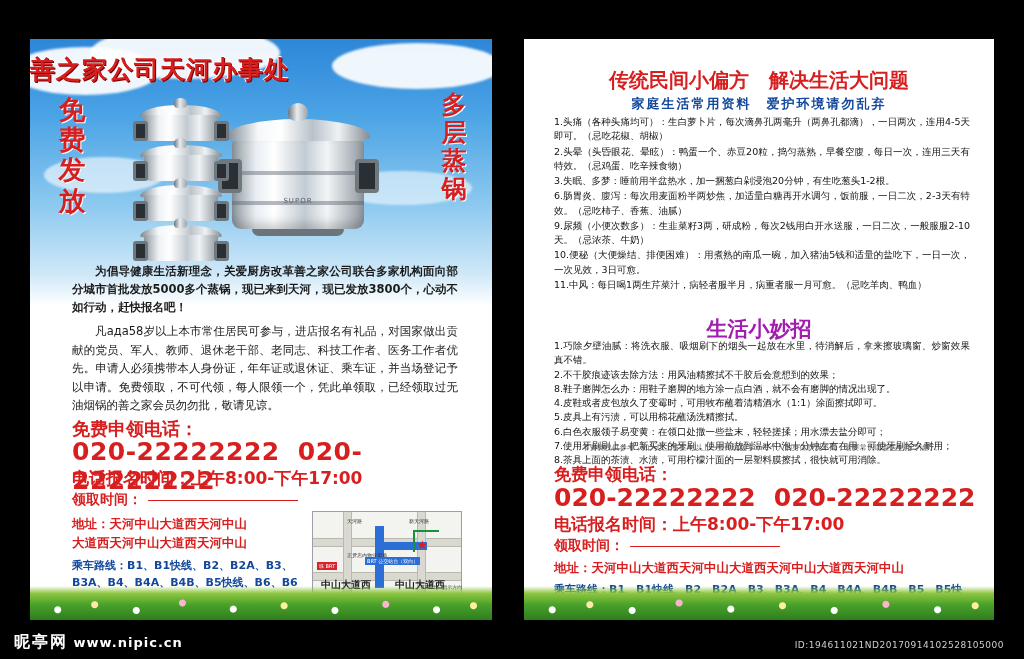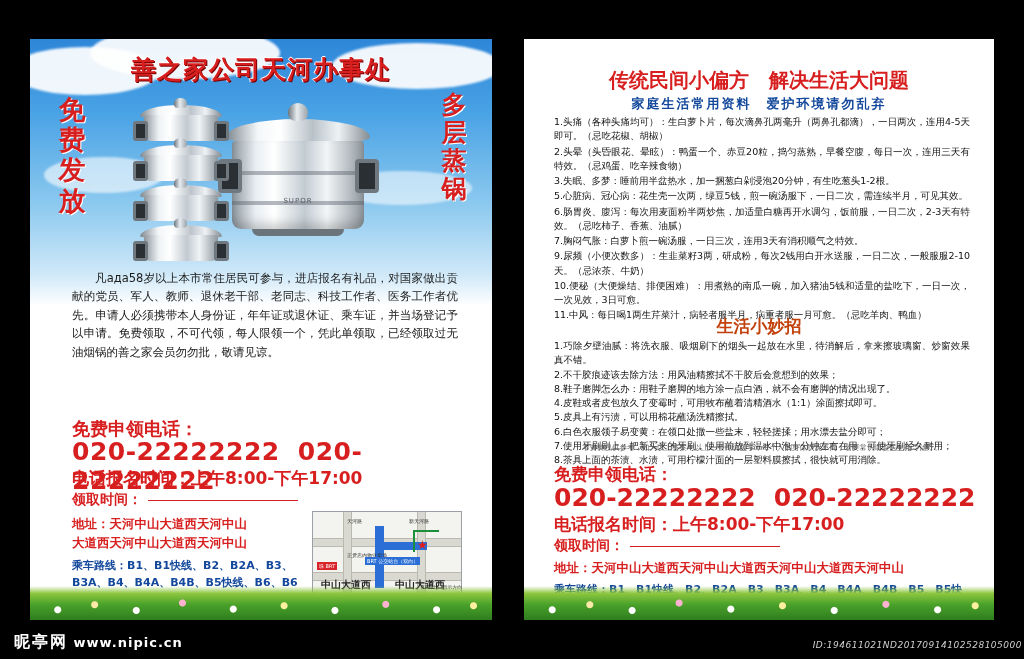--- a/index.html
+++ b/index.html
@@ -21,21 +21,21 @@
            radial-gradient(circle at 33% 50%, #ffb3d1 0 3px, rgba(0,0,0,0) 4px),
            radial-gradient(circle at 44% 68%, #ffffff 0 3px, rgba(0,0,0,0) 4px),
            radial-gradient(circle at 55% 58%, #fff0a0 0 3px, rgba(0,0,0,0) 4px),
            radial-gradient(circle at 66% 72%, #ffffff 0 3px, rgba(0,0,0,0) 4px),
            radial-gradient(circle at 77% 54%, #ffb3d1 0 3px, rgba(0,0,0,0) 4px),
            radial-gradient(circle at 88% 70%, #ffffff 0 3px, rgba(0,0,0,0) 4px),
            radial-gradient(circle at 96% 58%, #fff0a0 0 3px, rgba(0,0,0,0) 4px);}
 
   
   #page-left{left:30px;top:39px;width:462px;height:581px;}
-  .l-title{position:absolute;top:14px;left:0;right:0;text-align:center;
+  .l-title{position:absolute;top:14px;left:0;right:0;text-align:left;
            font-size:25px;font-weight:bold;color:#d81f1f;letter-spacing:1px;
            text-shadow:1px 1px 0 #7a0000,-1px 0 0 #fff, 0 -1px 0 #fff;}
   .l-left-tag{position:absolute;left:22px;top:56px;width:40px;text-align:center;
             font-size:27px;font-weight:bold;color:#d81f1f;line-height:1.12;
             text-shadow:1px 1px 0 #fff;}
   .l-right-tag{position:absolute;right:16px;top:52px;width:44px;text-align:center;
             font-size:25px;font-weight:bold;color:#d81f1f;line-height:1.12;
             text-shadow:1px 1px 0 #fff;}
 
   
@@ -86,37 +86,37 @@
   .map .m-tag{position:absolute;font-size:5px;color:#fff;background:#d8232a;padding:1px 2px;white-space:nowrap;}
   .map .m-tag.blue{background:#2b6fd6;}
   .map .m-big{position:absolute;font-size:10px;color:#222;font-weight:bold;white-space:nowrap;}
 
   
   #page-right{left:524px;top:39px;width:470px;height:581px;background:#fff;}
   .r-title{position:absolute;top:28px;left:0;right:0;text-align:center;font-size:20px;font-weight:bold;color:#d81f1f;}
   .r-sub{position:absolute;top:56px;left:0;right:0;text-align:center;font-size:13px;font-weight:bold;color:#13489c;letter-spacing:2px;}
   .r-list{position:absolute;left:30px;right:24px;top:76px;font-size:9.5px;color:#111;line-height:1.5;text-align:justify;}
   .r-list div{margin-bottom:1px;}
-  .r-title2{position:absolute;left:0;right:0;top:276px;text-align:center;font-size:17px;font-weight:bold;color:#c2410c;}
+  .r-title2{position:absolute;left:0;right:0;top:276px;text-align:center;font-size:21px;font-weight:bold;color:#a21caf;}
   .r-list2{position:absolute;left:30px;right:24px;top:300px;font-size:9.5px;color:#111;line-height:1.5;text-align:justify;}
   .r-note{position:absolute;left:30px;right:24px;top:404px;font-size:7.5px;color:#555;text-align:center;}
   .r-phonehead{position:absolute;left:30px;top:424px;font-size:17px;font-weight:bold;color:#d81f1f;}
   .r-phones{position:absolute;left:30px;top:444px;font-size:25px;font-weight:bold;color:#d81f1f;}
   .r-phones span{margin-right:18px;}
   .r-time{position:absolute;left:30px;top:474px;font-size:17px;font-weight:bold;color:#d81f1f;}
   .r-pickup{position:absolute;left:30px;top:498px;font-size:14px;font-weight:bold;color:#d81f1f;}
   .r-pickup .rule{display:inline-block;width:150px;border-bottom:1px solid #d81f1f;margin-left:6px;vertical-align:3px;}
   .r-addr{position:absolute;left:30px;right:20px;top:520px;font-size:12.5px;font-weight:bold;color:#d81f1f;line-height:1.5;}
   .r-bus{position:absolute;left:30px;right:20px;top:542px;font-size:11px;font-weight:bold;color:#13489c;line-height:1.55;}
 
   
   .wm{position:absolute;left:14px;bottom:6px;color:#fff;font-weight:bold;}
   .wm .cn{font-size:16px;letter-spacing:2px;}
   .wm .en{font-size:13px;letter-spacing:1px;}
-  .idcode{position:absolute;right:2px;bottom:9px;color:#cfcfcf;font-size:9px;letter-spacing:.5px;font-style:italic;}
+  .idcode{position:absolute;right:20px;bottom:9px;color:#cfcfcf;font-size:9px;letter-spacing:.5px;}
 </style>
 </head>
 <body>
 
 <div class="stage">
 
   <div class="page" id="page-left">
     <div class="sky">
       <div class="cloud" style="left:-20px;top:8px;width:150px;height:48px;"></div>
       <div class="cloud" style="left:60px;top:-12px;width:190px;height:52px;"></div>
@@ -164,20 +164,21 @@
     </div>
     <div class="pot-small" style="left:108px;top:182px;">
       <div class="ps-lid"></div>
         <div class="ps-knob"></div>
       <div class="ps-body"></div>
       <div class="ps-h" style="left:-5px;"></div>
       <div class="ps-h" style="right:-5px;"></div>
     </div>
 
     <div class="l-body">
+      <div class="indent">为倡导健康生活新理念，关爱厨房改革善之家公司联合多家机构面向部分城市首批发放5000多个蒸锅，现已来到天河，现已发放3800个，心动不如行动，赶快报名吧！</div>
       <div class="l-para2">凡ада58岁以上本市常住居民可参与，进店报名有礼品，对国家做出贡献的党员、军人、教师、退休老干部、老同志、科技工作者、医务工作者优先。申请人必须携带本人身份证，年年证或退休证、乘车证，并当场登记予以申请。免费领取，不可代领，每人限领一个，凭此单领取，已经领取过无油烟锅的善之家会员勿勿批，敬请见谅。</div>
     </div>
 
     <div class="l-phonehead">免费申领电话：</div>
     <div class="l-phones">
       <span>020-22222222</span><span>020-22222222</span>
     </div>
     <div class="l-time">
       <span>电话报名时间：</span><span>上午8:00-下午17:00</span>
     </div>
@@ -218,23 +219,21 @@
   </div>
 
   <div class="page" id="page-right">
     <div class="r-title">传统民间小偏方　解决生活大问题</div>
     <div class="r-sub">家庭生活常用资料　爱护环境请勿乱弃</div>
 
     <div class="r-list">
       <div>1.头痛（各种头痛均可）：生白萝卜片，每次滴鼻孔两毫升（两鼻孔都滴），一日两次，连用4-5天即可。（忌吃花椒、胡椒）</div>
       <div>2.头晕（头昏眼花、晕眩）：鸭蛋一个、赤豆20粒，捣匀蒸熟，早餐空腹，每日一次，连用三天有特效。（忌鸡蛋、吃辛辣食物）</div>
       <div>3.失眠、多梦：睡前用半盆热水，加一捆葱白剁浸泡20分钟，有生吃葱头1-2根。</div>
-      <div>5.心脏病、冠心病：花生壳一次两，绿豆5钱，煎一碗汤服下，一日二次，需连续半月，可见其效。</div>
       <div>6.肠胃炎、腹泻：每次用麦面粉半两炒焦，加适量白糖再开水调匀，饭前服，一日二次，2-3天有特效。（忌吃柿子、香蕉、油腻）</div>
-      <div>7.胸闷气胀：白萝卜煎一碗汤服，一日三次，连用3天有消积顺气之特效。</div>
       <div>9.尿频（小便次数多）：生韭菜籽3两，研成粉，每次2钱用白开水送服，一日二次，一般服服2-10天。（忌浓茶、牛奶）</div>
       <div>10.便秘（大便燥结、排便困难）：用煮熟的南瓜一碗，加入猪油5钱和适量的盐吃下，一日一次，一次见效，3日可愈。</div>
       <div>11.中风：每日喝1两生芹菜汁，病轻者服半月，病重者服一月可愈。（忌吃羊肉、鸭血）</div>
     </div>
 
     <div class="r-title2">生活小妙招</div>
     <div class="r-list2">
       <div>1.巧除夕壁油腻：将洗衣服、吸烟刷下的烟头一起放在水里，待消解后，拿来擦玻璃窗、炒窗效果真不错。</div>
       <div>2.不干胶痕迹该去除方法：用风油精擦拭不干胶后会意想到的效果；</div>
       <div>8.鞋子磨脚怎么办：用鞋子磨脚的地方涂一点白酒，就不会有磨脚的情况出现了。</div>

